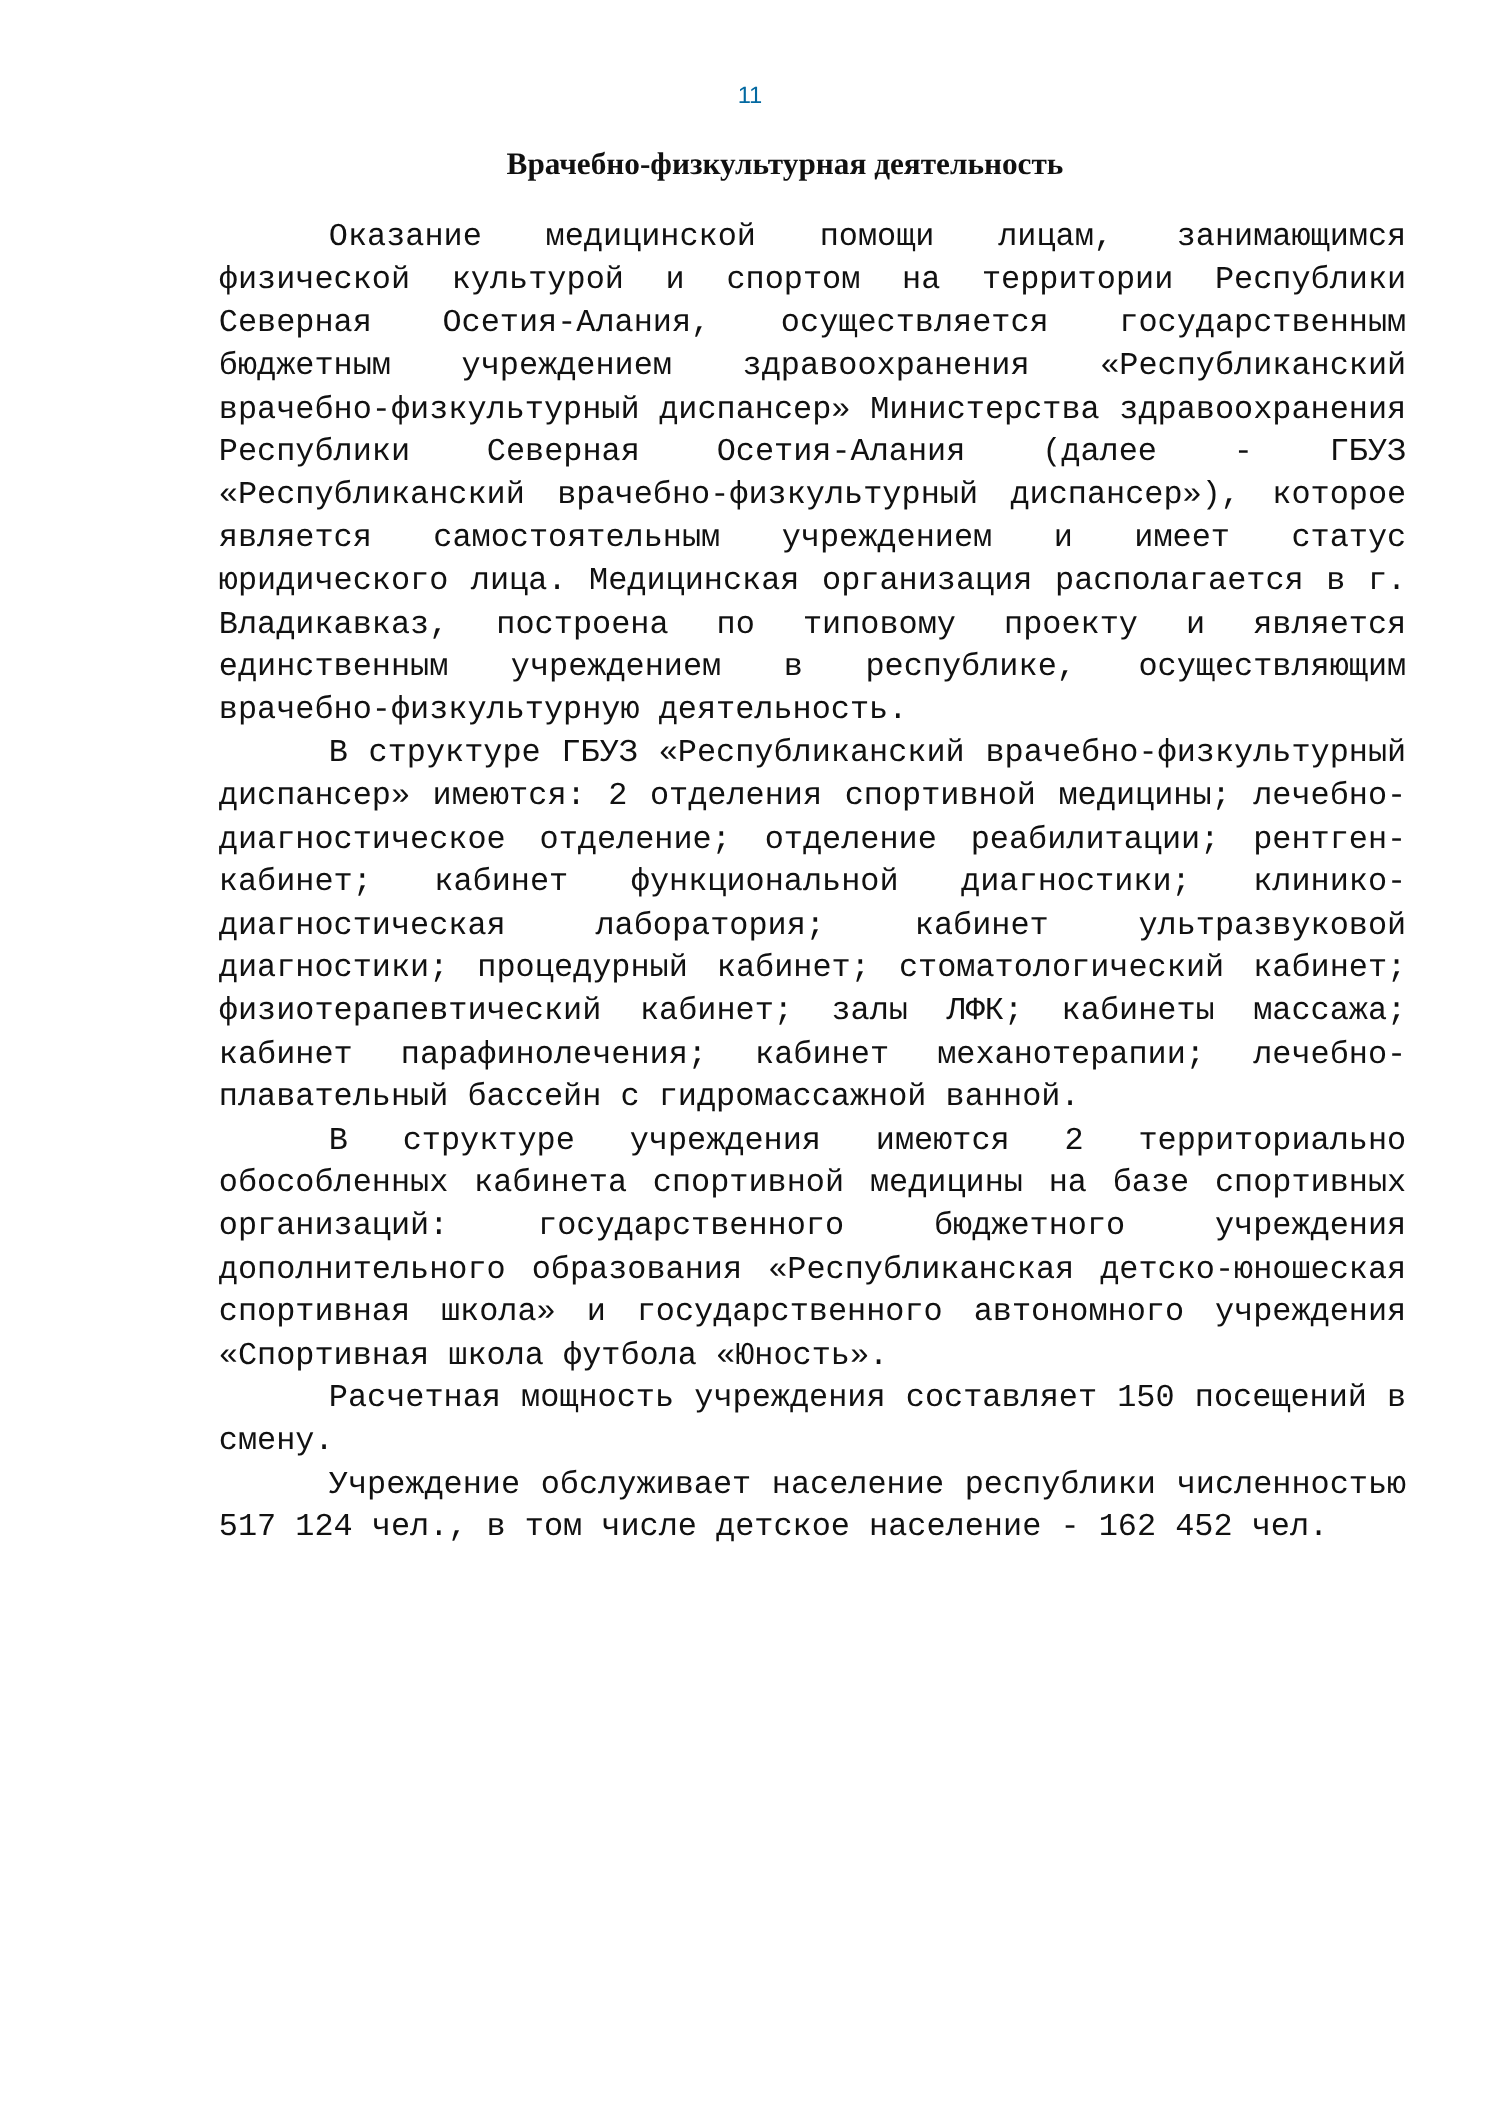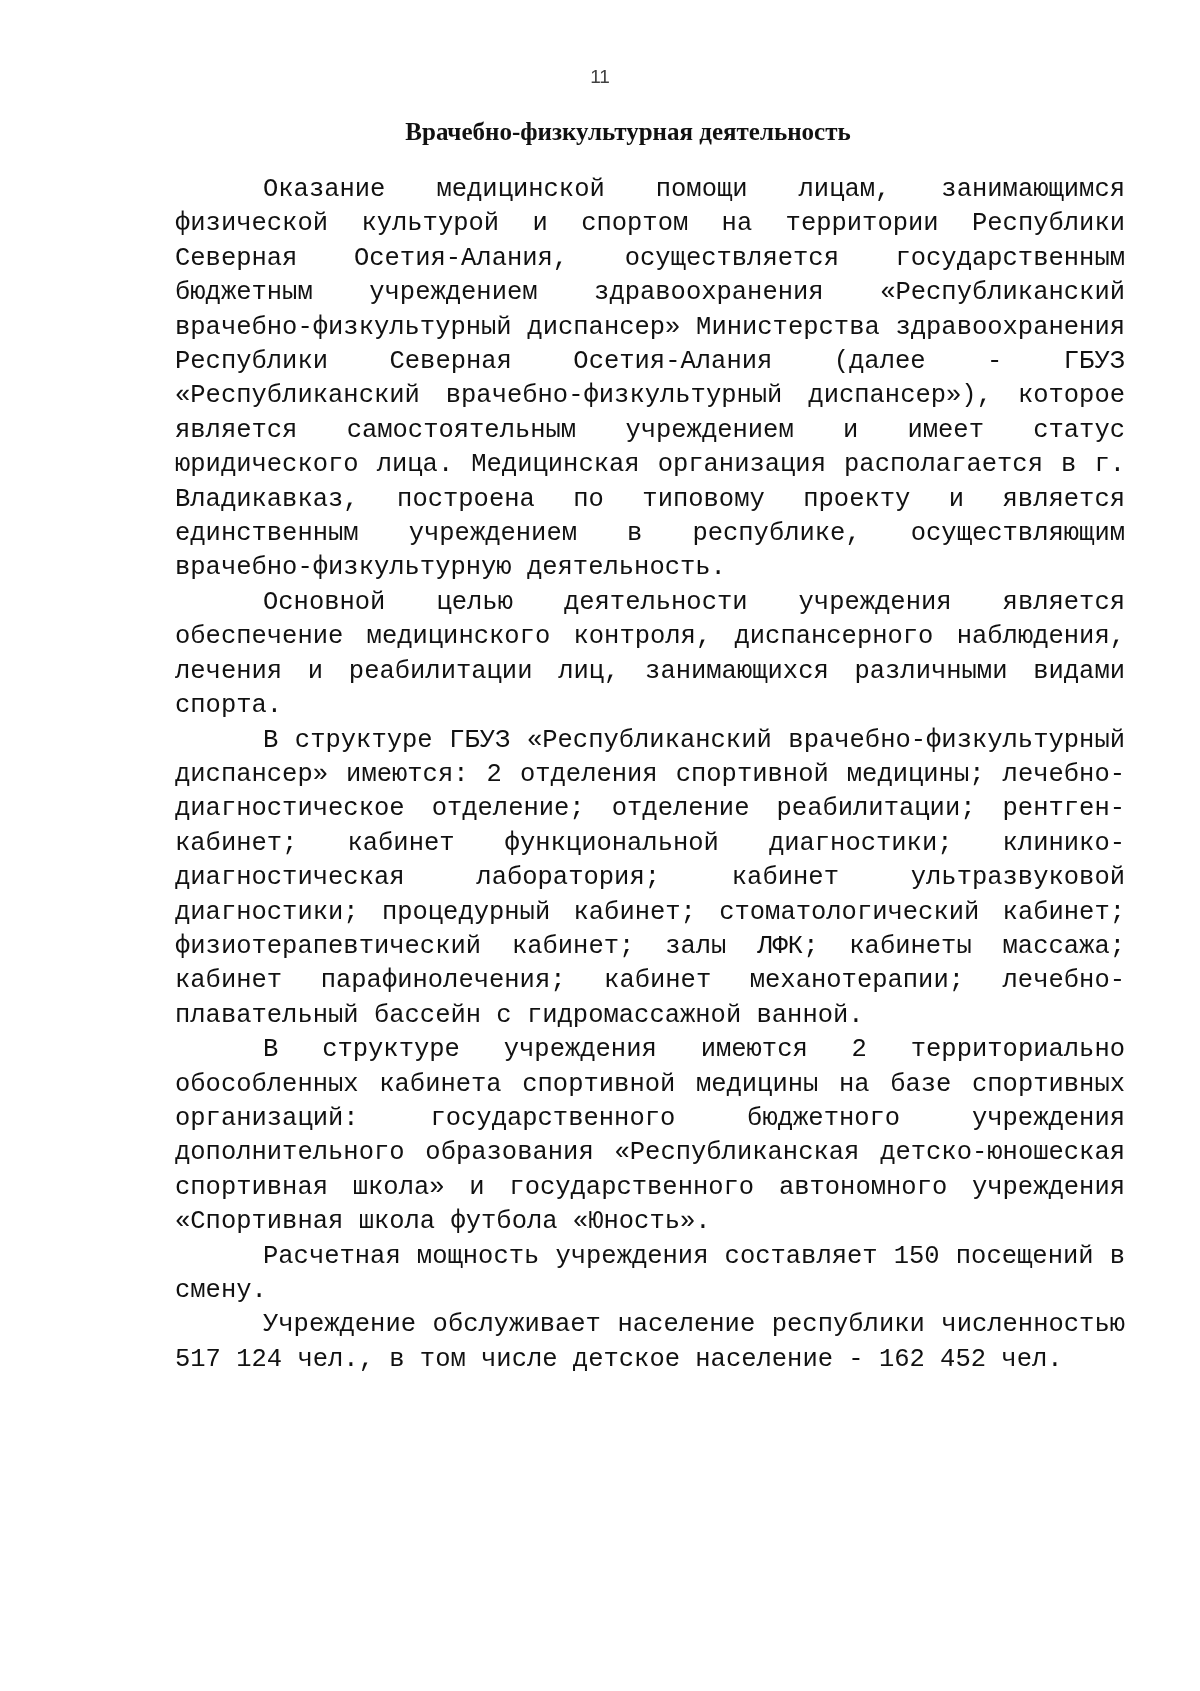--- a/index.html
+++ b/index.html
@@ -24,21 +24,21 @@
       background: #ffffff;
     }
     .page-number {
       position: absolute;
       top: 66px;
       left: 0;
       width: 1200px;
       text-align: center;
       font-family: "Liberation Sans", "DejaVu Sans", sans-serif;
       font-size: 19px;
-      color: #404040;
+      color: #0369a1;
     }
     .title {
       position: absolute;
       top: 118px;
       left: 0;
       width: 1200px;
       text-align: center;
       font-size: 25px;
       font-weight: bold;
       letter-spacing: 0px;
@@ -62,19 +62,18 @@
   </style>
 </head>
 <body>
 
 <div class="page">
   <div class="page-number">11</div>
   <h1 class="title">Врачебно-физкультурная деятельность</h1>
 
   <div class="body-text">
     <p class="para">Оказание медицинской помощи лицам, занимающимся физической культурой и спортом на территории Республики Северная Осетия-Алания, осуществляется государственным бюджетным учреждением здравоохранения «Республиканский врачебно-физкультурный диспансер» Министерства здравоохранения Республики Северная Осетия-Алания (далее - ГБУЗ «Республиканский врачебно-физкультурный диспансер»), которое является самостоятельным учреждением и имеет статус юридического лица. Медицинская организация располагается в г. Владикавказ, построена по типовому проекту и является единственным учреждением в республике, осуществляющим врачебно-физкультурную деятельность.</p>
-    <p class="para">Основной целью деятельности учреждения является обеспечение медицинского контроля, диспансерного наблюдения, лечения и реабилитации лиц, занимающихся различными видами спорта.</p>
     <p class="para">В структуре ГБУЗ «Республиканский врачебно-физкультурный диспансер» имеются: 2 отделения спортивной медицины; лечебно-диагностическое отделение; отделение реабилитации; рентген-кабинет; кабинет функциональной диагностики; клинико-диагностическая лаборатория; кабинет ультразвуковой диагностики; процедурный кабинет; стоматологический кабинет; физиотерапевтический кабинет; залы ЛФК; кабинеты массажа; кабинет парафинолечения; кабинет механотерапии; лечебно-плавательный бассейн с гидромассажной ванной.</p>
     <p class="para">В структуре учреждения имеются 2 территориально обособленных кабинета спортивной медицины на базе спортивных организаций: государственного бюджетного учреждения дополнительного образования «Республиканская детско-юношеская спортивная школа» и государственного автономного учреждения «Спортивная школа футбола «Юность».</p>
     <p class="para">Расчетная мощность учреждения составляет 150 посещений в смену.</p>
     <p class="para">Учреждение обслуживает население республики численностью 517 124 чел., в том числе детское население - 162 452 чел.</p>
   </div>
 </div>
 
 </body></html>

